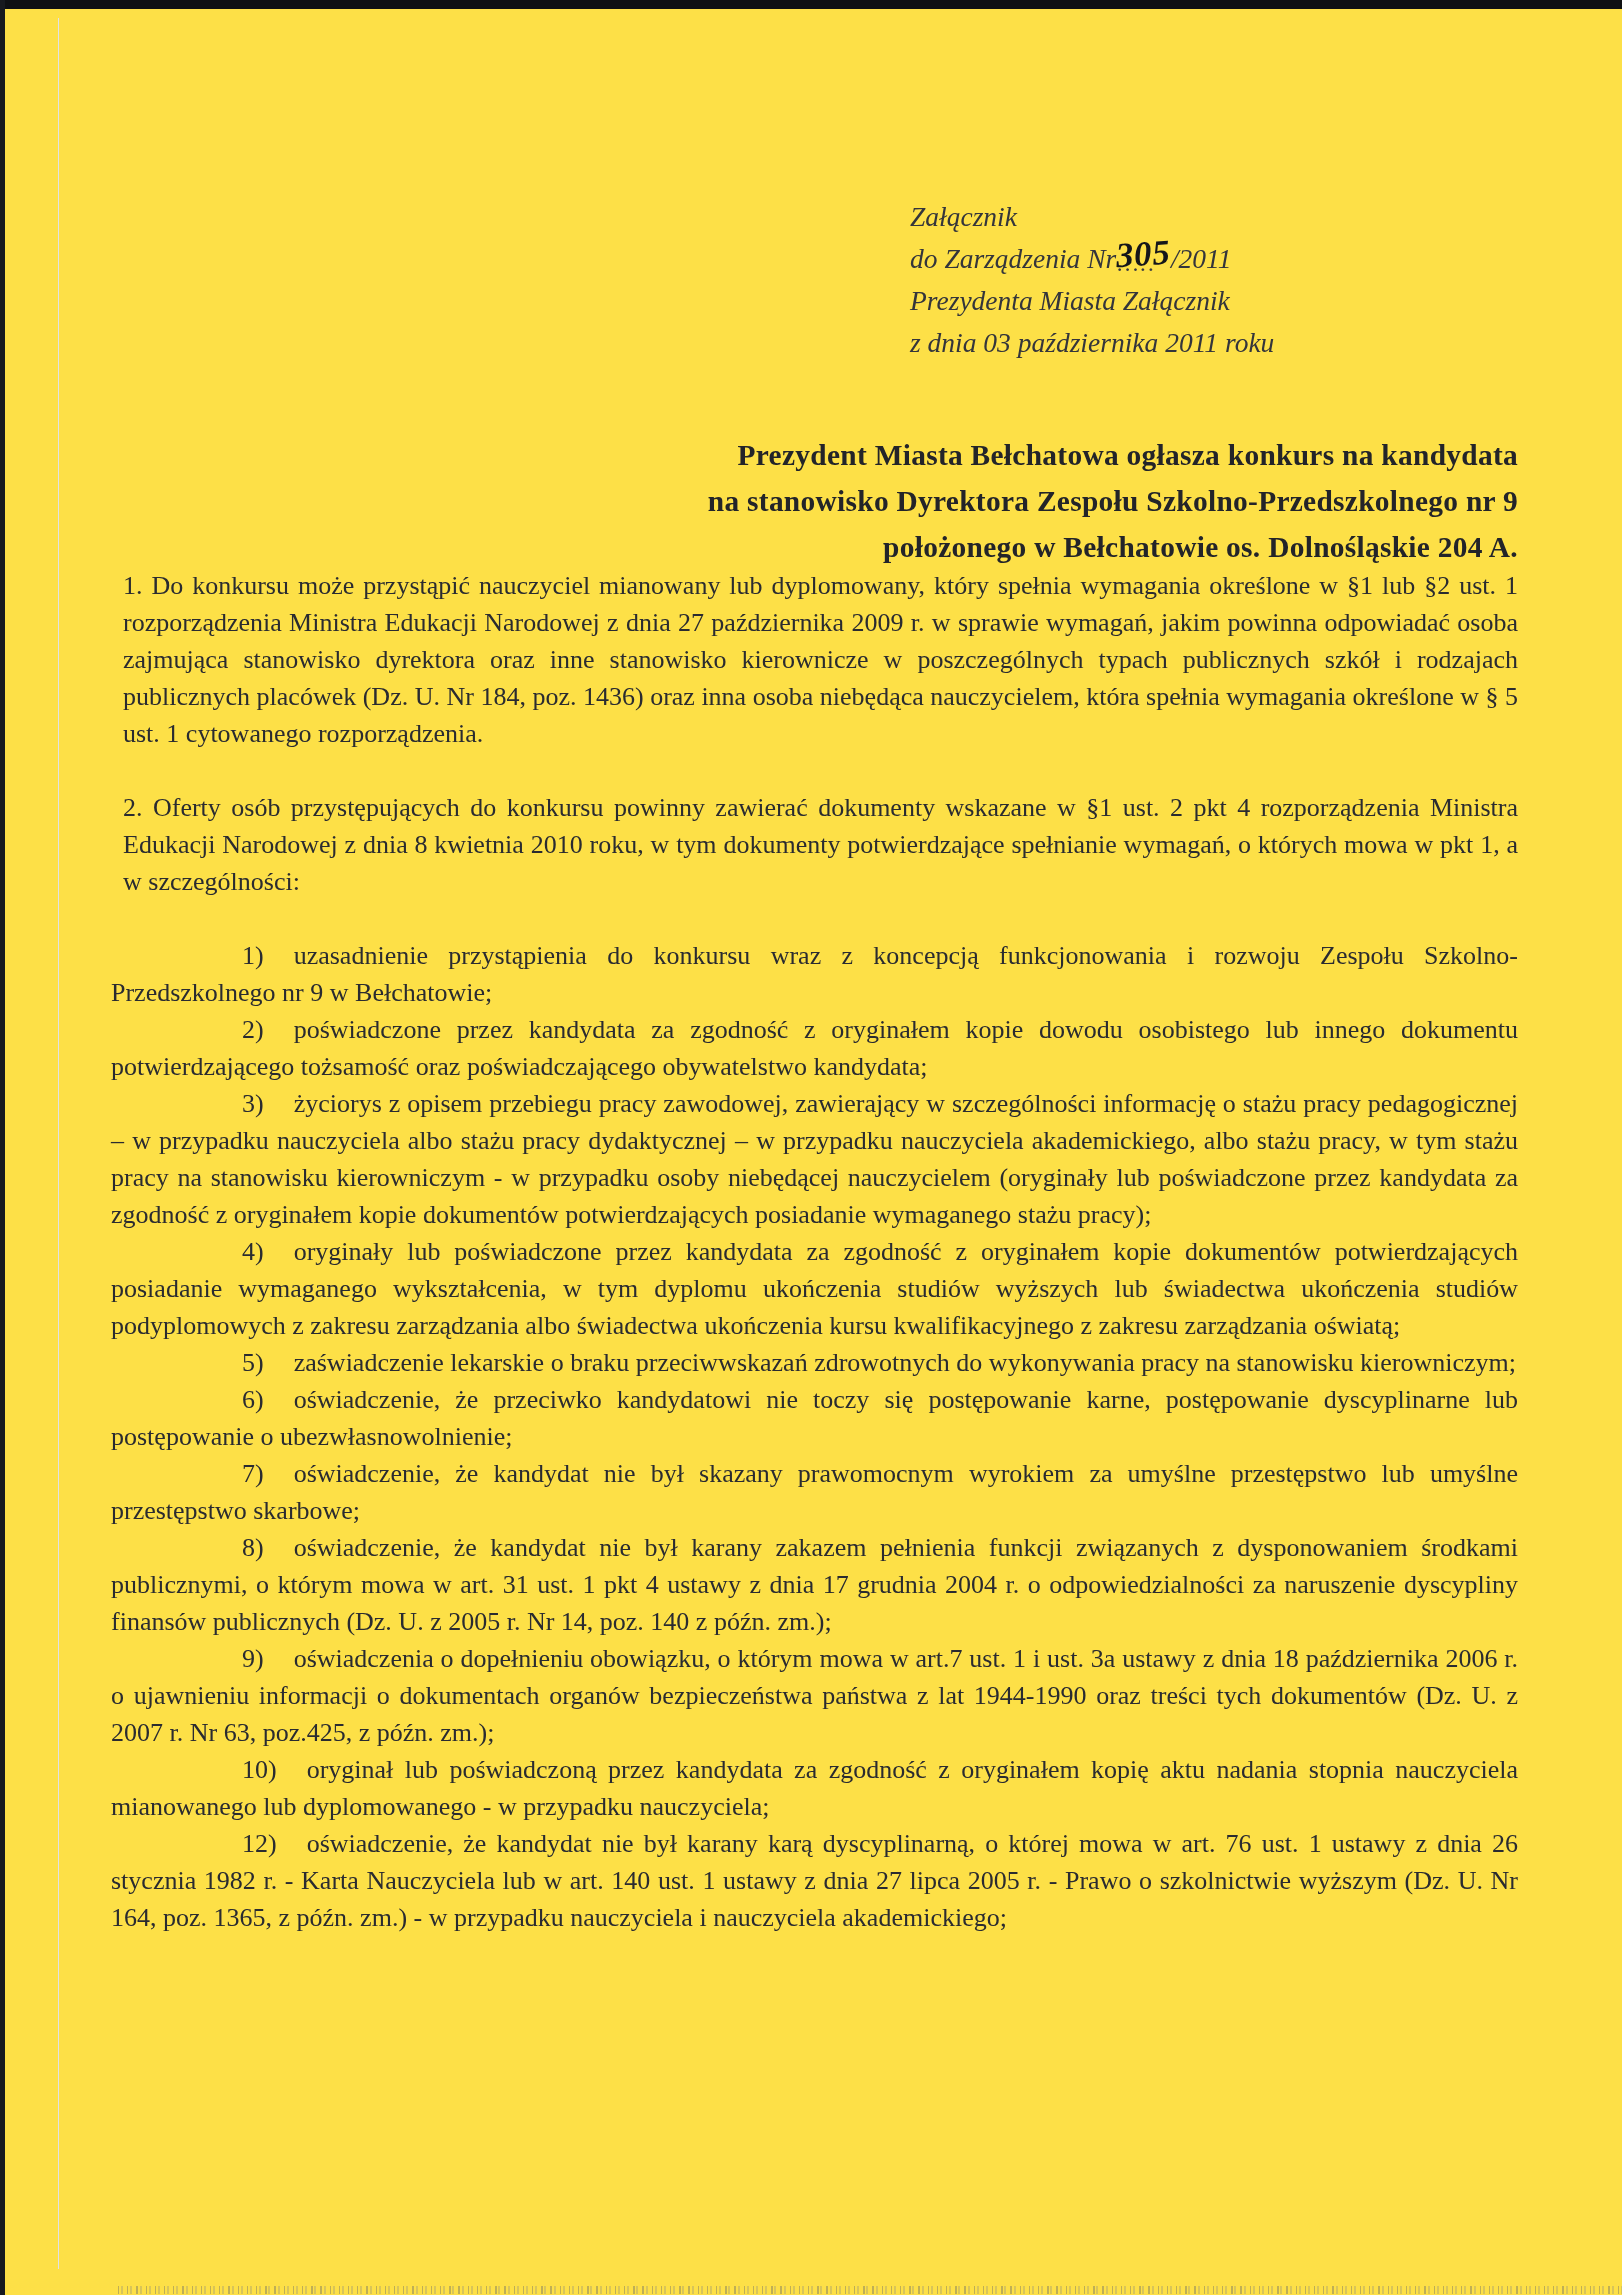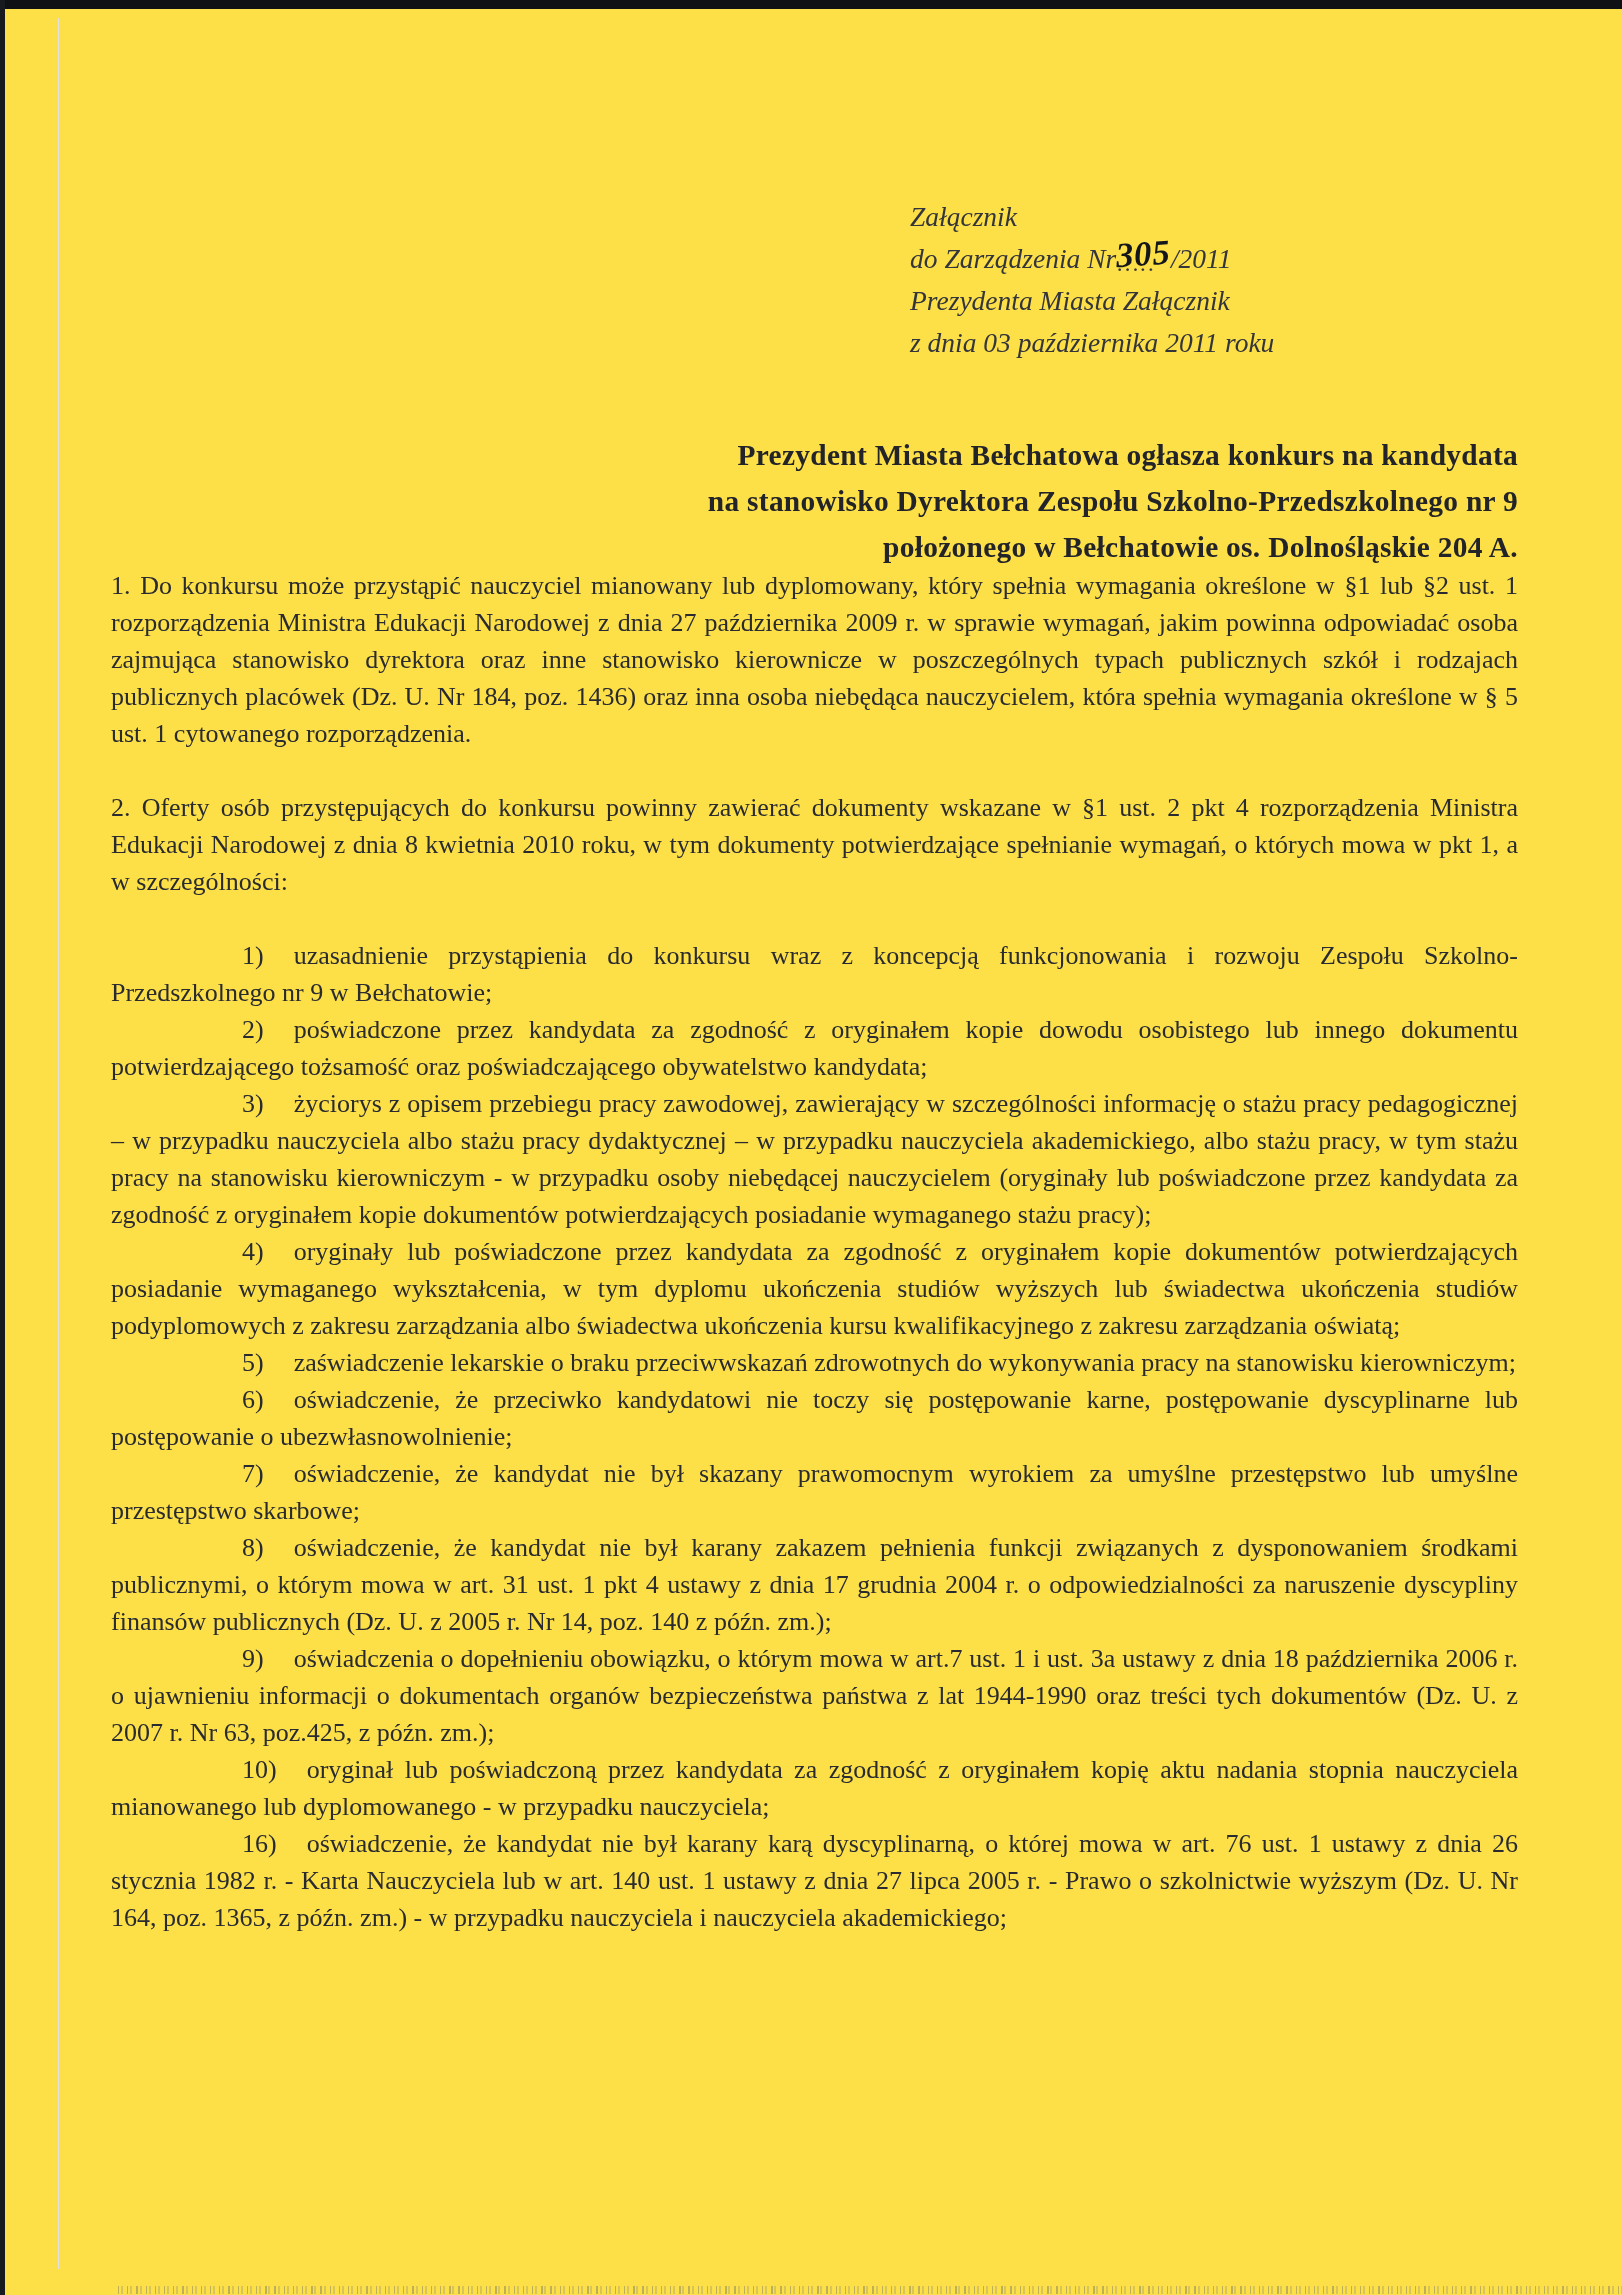--- a/index.html
+++ b/index.html
@@ -63,21 +63,21 @@
     letter-spacing: 0.3px;
   }
   .title-line { margin: 0; }
   
   .body-block {
     position: absolute; top: 567px; left: 111px; width: 1407px;
     font-size: 26px; line-height: 37px;
     text-align: justify;
     color: #2a2b30;
   }
-  .para { margin: 0 0 37px 0; }
+  .para { margin: 0 0 37px 12px; }
   .items { margin: 0; }
   .item { margin: 0; text-indent: 131px; }
   .item .label { margin-right: 30px; }
 </style>
 </head>
 <body>
 
 <div class="page">
 
   <div class="edge-top"></div>
@@ -106,18 +106,18 @@
       <p class="item"><span class="label">1)</span><span>uzasadnienie przystąpienia do konkursu wraz z koncepcją funkcjonowania i rozwoju Zespołu Szkolno-Przedszkolnego nr 9 w Bełchatowie;</span></p>
       <p class="item"><span class="label">2)</span><span>poświadczone przez kandydata za zgodność z oryginałem kopie dowodu osobistego lub innego dokumentu potwierdzającego tożsamość oraz poświadczającego obywatelstwo kandydata;</span></p>
       <p class="item"><span class="label">3)</span><span>życiorys z opisem przebiegu pracy zawodowej, zawierający w szczególności informację o stażu pracy pedagogicznej – w przypadku nauczyciela albo stażu pracy dydaktycznej – w przypadku nauczyciela akademickiego, albo stażu pracy, w tym stażu pracy na stanowisku kierowniczym - w przypadku osoby niebędącej nauczycielem (oryginały lub poświadczone przez kandydata za zgodność z oryginałem kopie dokumentów potwierdzających posiadanie wymaganego stażu pracy);</span></p>
       <p class="item"><span class="label">4)</span><span>oryginały lub poświadczone przez kandydata za zgodność z oryginałem kopie dokumentów potwierdzających posiadanie wymaganego wykształcenia, w tym dyplomu ukończenia studiów wyższych lub świadectwa ukończenia studiów podyplomowych z zakresu zarządzania albo świadectwa ukończenia kursu kwalifikacyjnego z zakresu zarządzania oświatą;</span></p>
       <p class="item"><span class="label">5)</span><span>zaświadczenie lekarskie o braku przeciwwskazań zdrowotnych do wykonywania pracy na stanowisku kierowniczym;</span></p>
       <p class="item"><span class="label">6)</span><span>oświadczenie, że przeciwko kandydatowi nie toczy się postępowanie karne, postępowanie dyscyplinarne lub postępowanie o ubezwłasnowolnienie;</span></p>
       <p class="item"><span class="label">7)</span><span>oświadczenie, że kandydat nie był skazany prawomocnym wyrokiem za umyślne przestępstwo lub umyślne przestępstwo skarbowe;</span></p>
       <p class="item"><span class="label">8)</span><span>oświadczenie, że kandydat nie był karany zakazem pełnienia funkcji związanych z dysponowaniem środkami publicznymi, o którym mowa w art. 31 ust. 1 pkt 4 ustawy z dnia 17 grudnia 2004 r. o odpowiedzialności za naruszenie dyscypliny finansów publicznych (Dz. U. z 2005 r. Nr 14, poz. 140 z późn. zm.);</span></p>
       <p class="item"><span class="label">9)</span><span>oświadczenia o dopełnieniu obowiązku, o którym mowa w art.7 ust. 1 i ust. 3a ustawy z dnia 18 października 2006 r. o ujawnieniu informacji o dokumentach organów bezpieczeństwa państwa z lat 1944-1990 oraz treści tych dokumentów (Dz. U. z 2007 r. Nr 63, poz.425, z późn. zm.);</span></p>
       <p class="item"><span class="label">10)</span><span>oryginał lub poświadczoną przez kandydata za zgodność z oryginałem kopię aktu nadania stopnia nauczyciela mianowanego lub dyplomowanego - w przypadku nauczyciela;</span></p>
-      <p class="item"><span class="label">16)</span><span>oświadczenie, że kandydat nie był karany karą dyscyplinarną, o której mowa w art. 76 ust. 1 ustawy z dnia 26 stycznia 1982 r. - Karta Nauczyciela lub w art. 140 ust. 1 ustawy z dnia 27 lipca 2005 r. - Prawo o szkolnictwie wyższym (Dz. U. Nr 164, poz. 1365, z późn. zm.) - w przypadku nauczyciela i nauczyciela akademickiego;</span></p>
+      <p class="item"><span class="label">12)</span><span>oświadczenie, że kandydat nie był karany karą dyscyplinarną, o której mowa w art. 76 ust. 1 ustawy z dnia 26 stycznia 1982 r. - Karta Nauczyciela lub w art. 140 ust. 1 ustawy z dnia 27 lipca 2005 r. - Prawo o szkolnictwie wyższym (Dz. U. Nr 164, poz. 1365, z późn. zm.) - w przypadku nauczyciela i nauczyciela akademickiego;</span></p>
     </div>
   </div>
 
 </div>
 
 
 </body></html>

